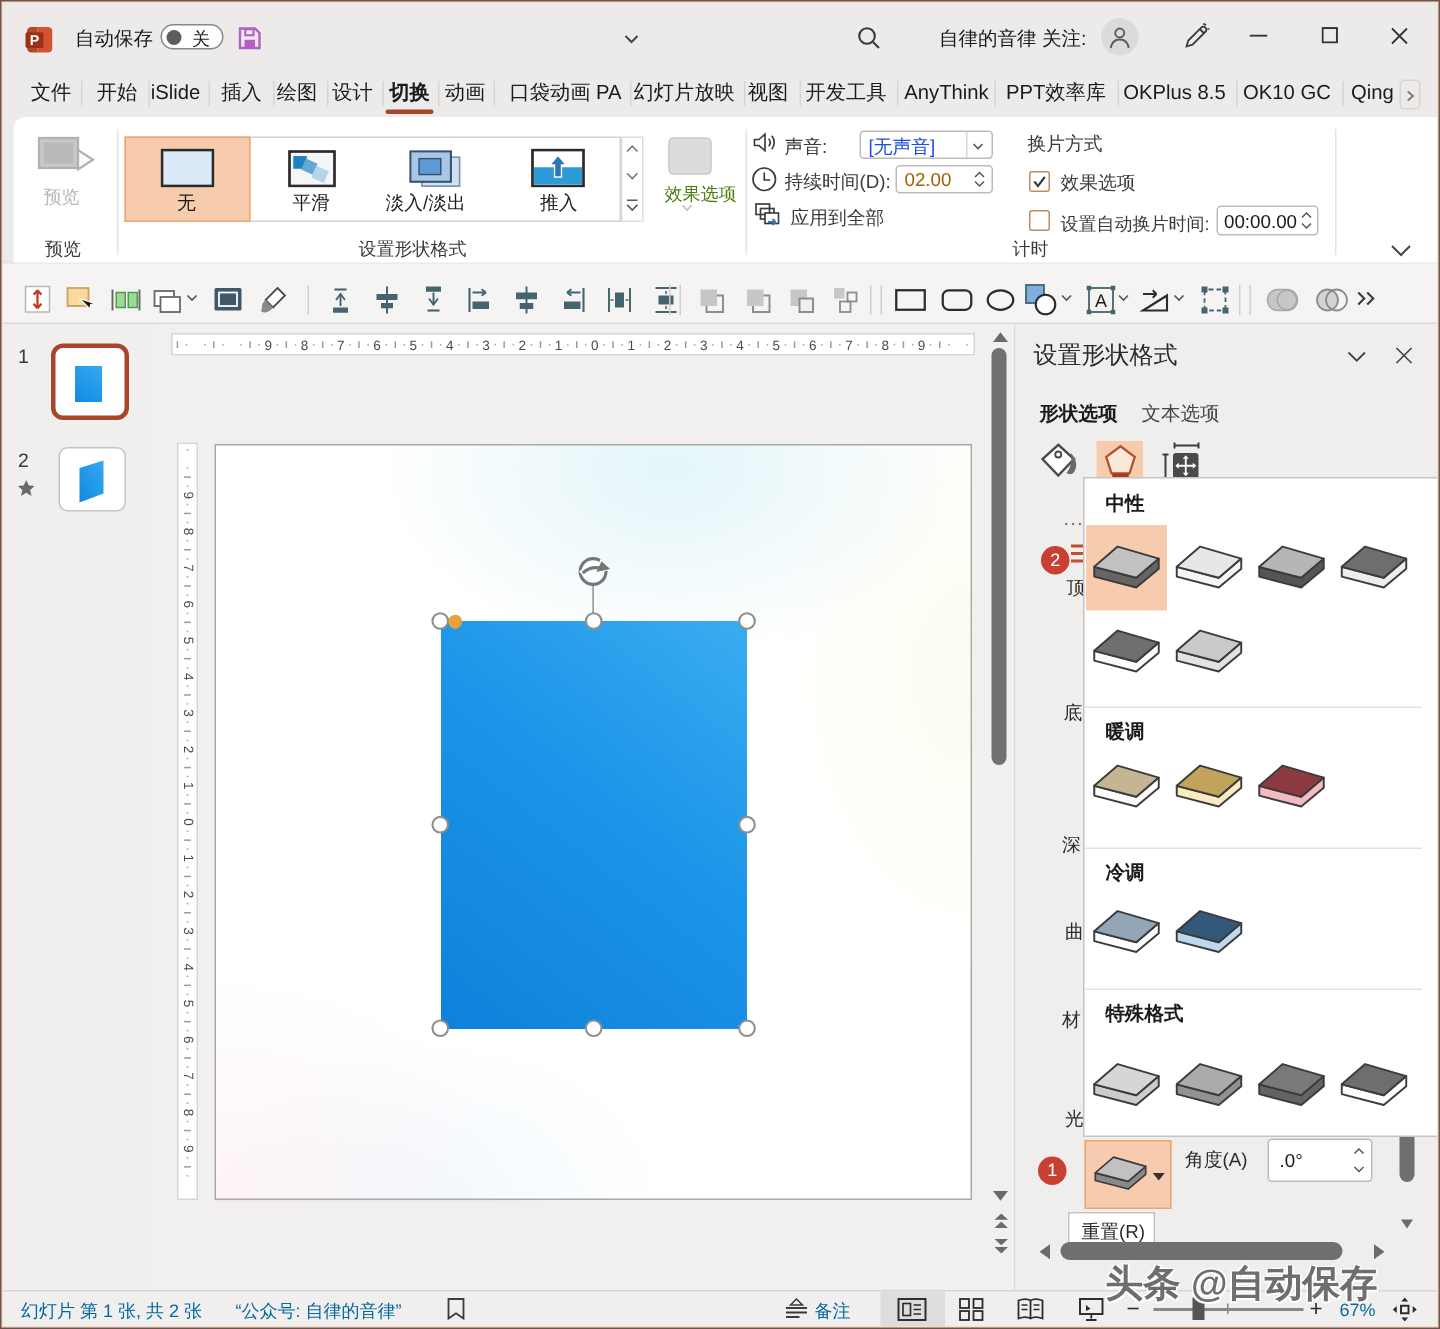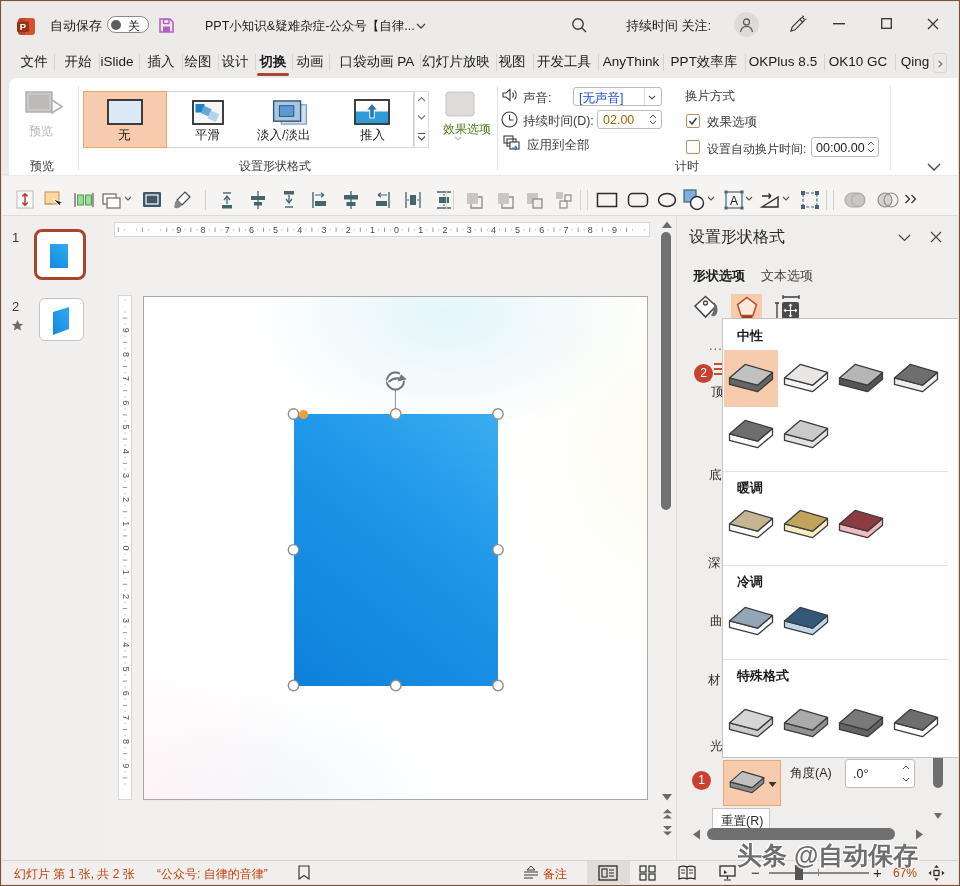--- a/index.html
+++ b/index.html
@@ -8,21 +8,21 @@
 .frame2{position:absolute;left:1px;top:1px;width:958px;height:884px;border:1px solid #f8dcc9;pointer-events:none;z-index:99}
 #titlebar{position:absolute;left:2px;top:2px;width:956px;height:44px;background:#EDEBEA}
 .ttxt{position:absolute;font-size:13px;color:#1b1b1b;white-space:nowrap}
 .tab{position:absolute;top:0;height:30px;line-height:30px;font-size:13.5px;color:#1b1b1b;white-space:nowrap;transform:translateX(-50%)}
 .tabsep{position:absolute;top:7px;width:1px;height:17px;background:#d7d5d4}
 #ribbon{position:absolute;left:2px;top:78px;width:956px;height:97px;border-bottom:1px solid #e3e1e0}
 .grplabel{position:absolute;font-size:12px;color:#3b3b3b;white-space:nowrap}
 #toolbar{position:absolute;left:2px;top:176px;width:956px;height:40px;background:#F6F4F3;border-bottom:1px solid #dedcdb}
 #main{position:absolute;left:2px;top:216px;width:956px;height:644px;background:#F0EFEE}
 #statusbar{position:absolute;left:2px;top:860px;width:956px;height:24px;background:#F1EFEE;border-top:1px solid #d8d6d5}
-.stxt{position:absolute;font-size:12px;color:#c2410c;white-space:nowrap}
+.stxt{position:absolute;font-size:12px;color:#0369a1;white-space:nowrap}
 svg{display:block;position:absolute}
 .rlabel{position:absolute;font-size:12.5px;color:#3b3b3b;white-space:nowrap}
 .ck{position:absolute;width:14px;height:14px;border:1px solid #b98e63;background:#fff;border-radius:2px}
 .spin{position:absolute;background:#fff;border:1px solid #bdbbba;border-radius:3px}
 .badge{position:absolute;width:19px;height:19px;border-radius:50%;background:#C84031;color:#fff;font-size:12px;text-align:center;line-height:19px;z-index:30}
 .seclabel{position:absolute;font-size:13px;font-weight:bold;color:#1b1b1b}
 </style></head>
 <body>
 
 <div id="titlebar">
@@ -35,29 +35,28 @@
   <div class="ttxt" style="left:48px;top:15px">自动保存</div>
   <div class="abs" style="left:105px;top:14px;width:42px;height:17px;border:1px solid #8a8886;border-radius:9px;background:#fff">
     <div class="abs" style="left:3px;top:2.5px;width:10px;height:10px;border-radius:50%;background:#605e5c"></div>
     <div class="abs" style="left:20px;top:1px;font-size:12px;color:#1b1b1b">关</div>
   </div>
   <svg style="left:156px;top:15px" width="17" height="17" viewBox="0 0 17 17">
     <path d="M2 2h10l3 3v10H2z" fill="none" stroke="#b45fc6" stroke-width="1.6"></path>
     <rect x="5" y="9.5" width="7" height="5.5" fill="#b45fc6"></rect>
     <rect x="5.5" y="2.5" width="5.5" height="4" fill="none" stroke="#b45fc6" stroke-width="1.4"></rect>
   </svg>
-  <div class="ttxt" style="left:203px;top:16px;font-size:12.5px">PPT小知识&amp;疑难杂症-公众号【自律...</div>
   <svg style="left:414px;top:20px" width="10" height="8" viewBox="0 0 10 8">
       <path d="M1 2l4 4 4-4" fill="none" stroke="#444" stroke-width="1.3"></path>
     </svg>
   <svg style="left:569px;top:15px" width="17" height="17" viewBox="0 0 17 17">
       <circle cx="7" cy="7" r="5.2" fill="none" stroke="#3b3b3b" stroke-width="1.4"></circle>
       <path d="M11 11l4 4" stroke="#3b3b3b" stroke-width="1.4"></path>
     </svg>
-  <div class="ttxt" style="left:624px;top:15px">持续时间 关注:</div>
+  <div class="ttxt" style="left:624px;top:15px">自律的音律 关注:</div>
   <div class="abs" style="left:732px;top:10px;width:25px;height:25px;border-radius:50%;background:#DCDBDA"></div>
   <svg style="left:737px;top:15px" width="15" height="16" viewBox="0 0 15 16">
       <circle cx="7.5" cy="5" r="3" fill="none" stroke="#5f5d5b" stroke-width="1.3"></circle>
       <path d="M1.5 15c.7-4 3-5.7 6-5.7s5.3 1.7 6 5.7" fill="none" stroke="#5f5d5b" stroke-width="1.3"></path>
     </svg>
   <svg style="left:786px;top:13px" width="19" height="19" viewBox="0 0 19 19">
       <path d="M3 16l1.2-4L13 3.2a1.6 1.6 0 012.3 0l.5.5a1.6 1.6 0 010 2.3L7 14.8z" fill="none" stroke="#3b3b3b" stroke-width="1.2"></path>
       <path d="M12 4.5l2.5 2.5" stroke="#3b3b3b" stroke-width="1.2"></path>
       <path d="M15 2l1-1M17 4.5l1.3-.4M14.5 1.6l.3-1.2" stroke="#3b3b3b" stroke-width="1"></path>
     </svg>

